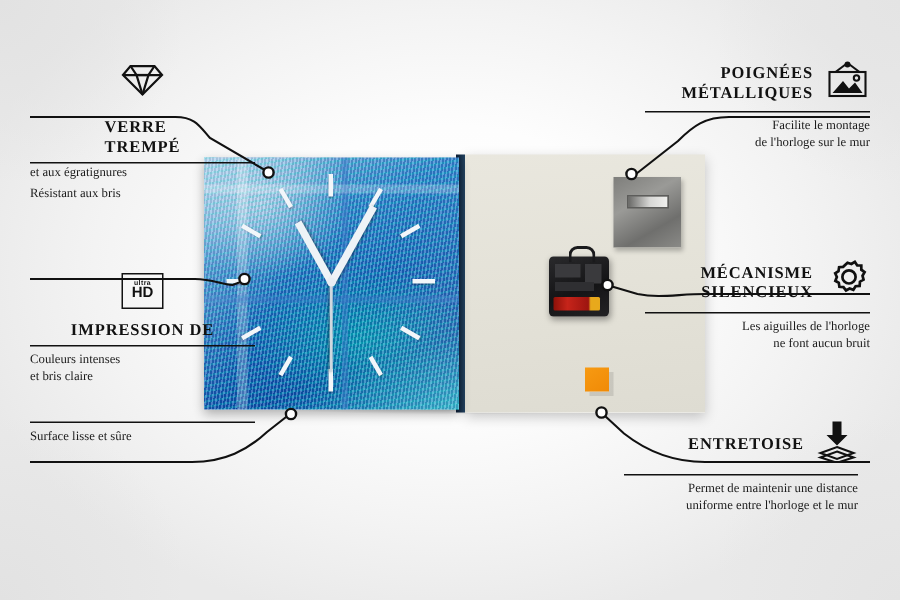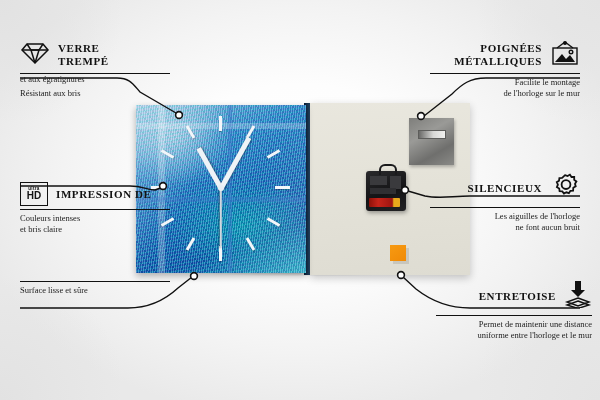--- a/index.html
+++ b/index.html
@@ -77,21 +77,21 @@
 
   
   .feature{position:absolute;}
   .f-head{display:flex;align-items:center;gap:8px;}
   .f-title{
     font-size:11px;font-weight:bold;color:#111;letter-spacing:.6px;line-height:13px;
     text-transform:uppercase;
   }
   .f-rule{height:1px;background:#111;margin-top:3px;}
   .f-desc{font-size:8.5px;color:#1b1b1b;line-height:11px;margin-top:3px;}
-  .f-left .f-head{flex-direction:row;}
+  .f-left .f-head{flex-direction:column;}
   .f-right .f-head{flex-direction:row;justify-content:flex-end;}
   .f-right .f-title,.f-right .f-desc{text-align:right;}
   .icon{flex:0 0 auto;display:block;}
   .hd-box{
     width:26px;height:22px;border:1.6px solid #111;display:flex;flex-direction:column;
     align-items:center;justify-content:center;line-height:1;
   }
   .hd-ultra{font-size:4.6px;font-weight:bold;letter-spacing:.3px;color:#111;font-family:"Liberation Sans",sans-serif;}
   .hd-main{font-size:10px;font-weight:bold;color:#111;font-family:"Liberation Sans",sans-serif;}
 </style>
@@ -229,37 +229,38 @@
       </span>
     </div>
     <div class="f-rule" style="width:150px;"></div>
     <div class="f-desc">Facilite le montage</div>
     <div class="f-desc" style="margin-top:0;">de l'horloge sur le mur</div>
   </div>
 
   <div class="feature f-right" style="left:430px;top:172px;width:150px;">
     <div class="f-head">
       <div>
+        <div class="f-title">MÉCANISME</div>
         <div class="f-title">SILENCIEUX</div>
       </div>
       <span class="icon">
         <svg width="30" height="28" viewBox="0 0 30 28" fill="none" stroke="#111" stroke-width="1.8">
           <path d="M15 3.2 L17.6 4 L19.9 2.6 L21.5 5 L24.2 5 L24.2 7.8 L26.4 9.4 L25 11.8 L25.7 14.4
                    L23.3 15.8 L23.1 18.6 L20.4 18.8 L18.9 21.2 L16.4 20.3 L14 21.6 L12.3 19.4
                    L9.6 19.2 L9.2 16.5 L6.9 15.2 L7.9 12.7 L6.8 10.2 L9 8.8 L9.4 6.1 L12.1 5.9 Z"></path>
           <circle cx="16" cy="12.6" r="4.4"></circle>
         </svg>
       </span>
     </div>
     <div class="f-rule" style="width:150px;"></div>
     <div class="f-desc">Les aiguilles de l'horloge</div>
     <div class="f-desc" style="margin-top:0;">ne font aucun bruit</div>
   </div>
 
-  <div class="feature f-right" style="left:436px;top:280px;width:156px;">
+  <div class="feature f-right" style="left:416px;top:280px;width:156px;">
     <div class="f-head">
       <div>
         <div class="f-title">ENTRETOISE</div>
       </div>
       <span class="icon">
         <svg width="28" height="28" viewBox="0 0 28 28" fill="none" stroke="#111" stroke-width="1.4">
           <path d="M11 1 H17 V10 H21 L14 17 L7 10 H11 Z" fill="#111" stroke="none"></path>
           <path d="M14 18 L25 22 L14 26 L3 22 Z"></path>
           <path d="M14 21 L25 25 L14 28.5 L3 25 Z"></path>
         </svg>

